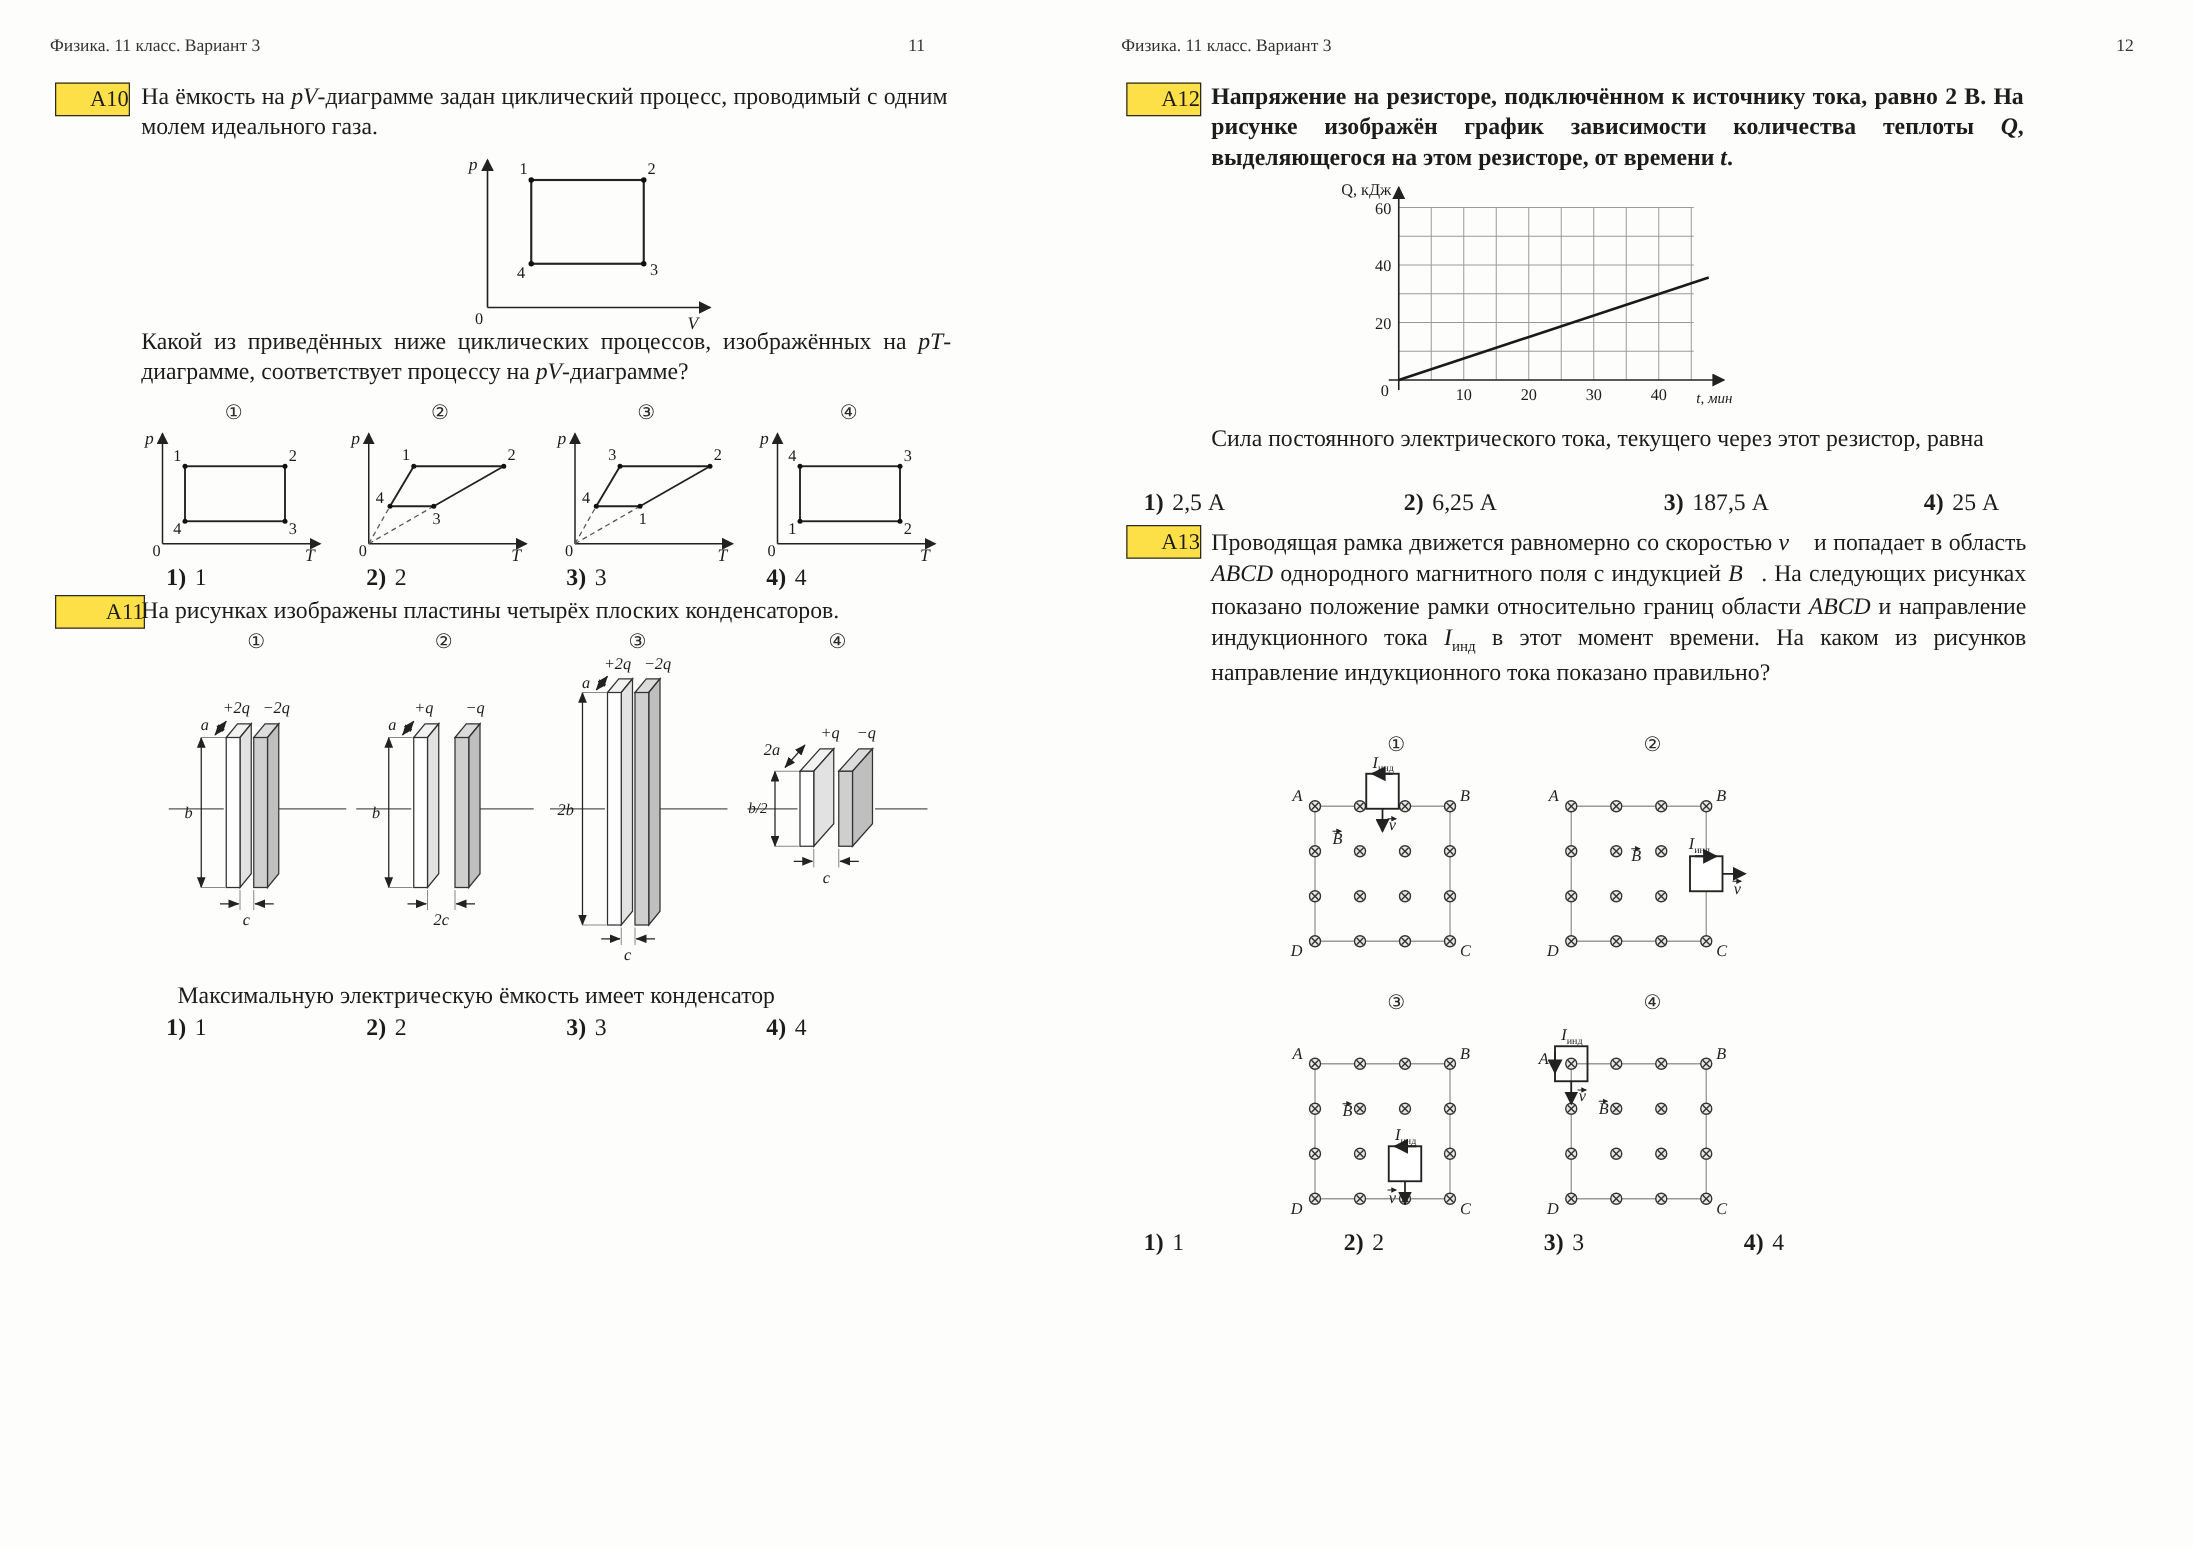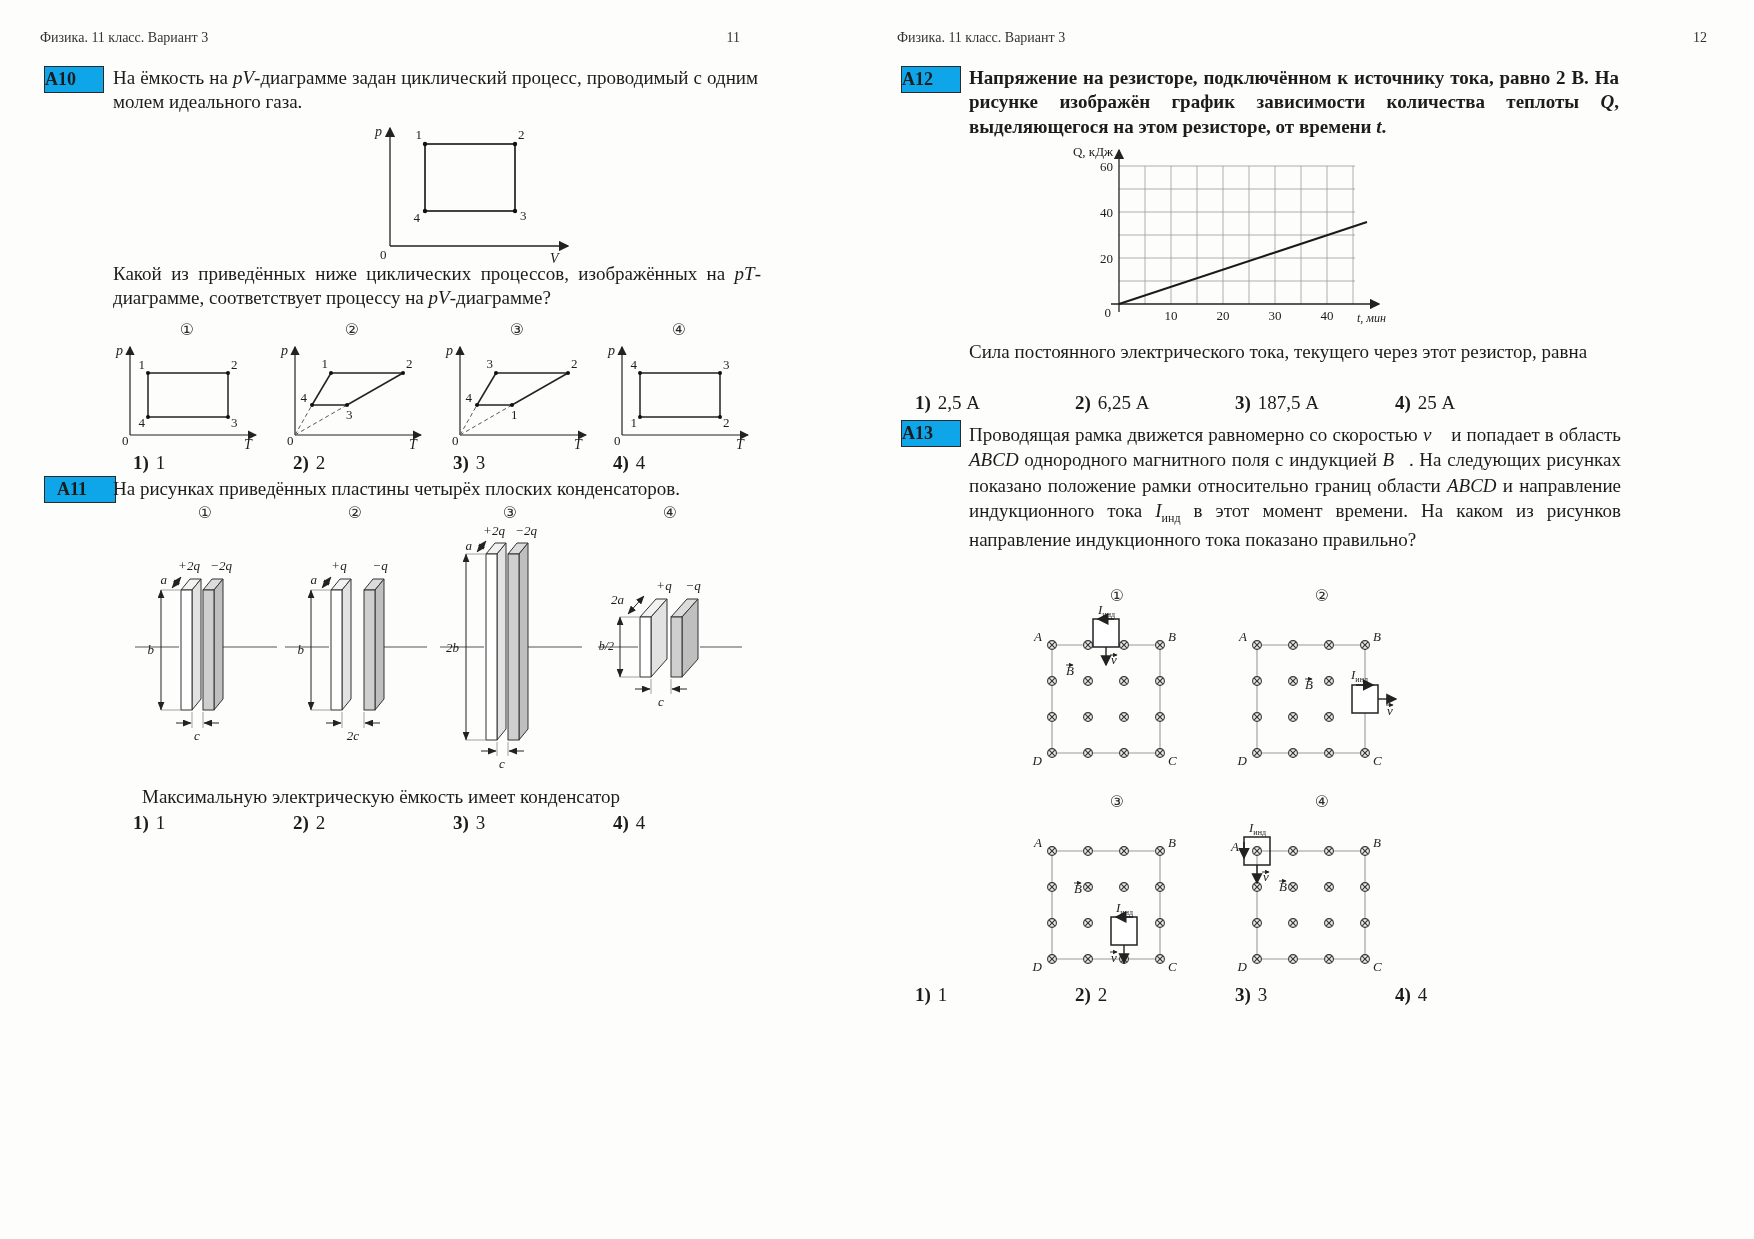--- a/index.html
+++ b/index.html
@@ -1,22 +1,22 @@
 <!DOCTYPE html>
 <html><head>
 <meta charset="utf-8">
 <style>
   html,body{margin:0;padding:0;}
   body{width:1754px;height:1239px;position:relative;background:#fdfdfc;overflow:hidden;
        font-family:"Liberation Serif",serif;color:#1c1c1c;}
   .page{position:absolute;top:0;width:877px;height:1239px;}
   #page-l{left:0;} #page-r{left:877px;}
   .hdr{position:absolute;top:30px;display:flex;justify-content:space-between;font-size:14px;color:#333;gap:28px;}
-  .tag{position:absolute;border:1.7px solid #2a2a2a;font-weight:bold;font-size:18px;width:58px;
-       text-align:left;padding:2px 0;background:#0ea5e9;}
+  .tag{position:absolute;border:1.7px solid #2a2a2a;font-weight:normal;font-size:18px;width:58px;
+       text-align:right;padding:2px 0;background:#fde047;}
   .txt{position:absolute;font-size:19px;line-height:1.28;text-align:justify;}
   .it{font-style:italic;}
   .circ{font-family:"DejaVu Sans",sans-serif;font-size:16px;color:#2a2a2a;text-align:center;display:block;}
   .answers{position:absolute;display:flex;font-size:19px;}
   .answer{width:160px;white-space:nowrap;}
   .answer b{margin-right:7px;}
   .figcol{position:absolute;display:flex;flex-direction:column;align-items:center;}
   svg{display:block;}
   svg text{font-family:"Liberation Serif",serif;font-size:14px;fill:#1c1c1c;}
   .axl{font-style:italic;font-size:14px;}
@@ -169,21 +169,21 @@
   </div>
 
   <div class="answers" style="left:133px;top:452px;">
     <div class="answer"><b>1)</b><span>1</span></div>
     <div class="answer"><b>2)</b><span>2</span></div>
     <div class="answer"><b>3)</b><span>3</span></div>
     <div class="answer"><b>4)</b><span>4</span></div>
   </div>
 
   <div class="tag" style="left:44px;top:476px;padding-left:12px;">А11</div>
-  <div class="txt" style="left:113px;top:477px;width:648px;">На рисунках приведённых пластины четырёх плоских конденсаторов.</div>
+  <div class="txt" style="left:113px;top:477px;width:648px;">На рисунках изображены пластины четырёх плоских конденсаторов.</div>
 
   <div class="figcol" style="left:125px;top:503px;width:160px;">
     <span class="circ">①</span>
     <svg width="160" height="258" viewBox="0 0 160 258">
       <line x1="10" y1="125" x2="54" y2="125" stroke="#555" stroke-width="1"></line>
       <line x1="98" y1="125" x2="152" y2="125" stroke="#555" stroke-width="1"></line>
       <g>
         <polygon points="56,68 65,57 76,57 67,68" fill="#f2f2f2" stroke="#333" stroke-width="1"></polygon>
         <polygon points="67,68 76,57 76,177 67,188" fill="#e2e2e2" stroke="#333" stroke-width="1"></polygon>
         <rect x="56" y="68" width="11" height="120" fill="#fff" stroke="#333" stroke-width="1"></rect>
@@ -347,21 +347,21 @@
     <text class="tick" x="56" y="121" text-anchor="end">20</text>
     <text class="tick" x="54" y="175" text-anchor="end">0</text>
     <text class="tick" x="114" y="178" text-anchor="middle">10</text>
     <text class="tick" x="166" y="178" text-anchor="middle">20</text>
     <text class="tick" x="218" y="178" text-anchor="middle">30</text>
     <text class="tick" x="270" y="178" text-anchor="middle">40</text>
     <text x="300" y="180" style="font-size:12px;font-style:italic">t, мин</text>
   </svg>
 
   <div class="txt" style="left:92px;top:340px;width:650px;">Сила постоянного электрического тока, текущего через этот резистор, равна</div>
-  <div class="answers" style="left:38px;top:392px;">
+  <div class="answers" style="left:38px;top:392px;gap:48px;">
     <div class="answer"><b>1)</b><span>2,5 А</span></div>
     <div class="answer"><b>2)</b><span>6,25 А</span></div>
     <div class="answer"><b>3)</b><span>187,5 А</span></div>
     <div class="answer"><b>4)</b><span>25 А</span></div>
   </div>
 
   <div class="tag" style="left:24px;top:420px;">А13</div>
   <div class="txt" style="left:92px;top:422px;width:652px;line-height:1.33;"><span>Проводящая рамка движется равномерно со скоростью </span><span class="it">v⃗</span><span> и попадает в область </span><span class="it">ABCD</span><span> однородного магнитного поля с индукцией </span><span class="it">B⃗</span><span>. На следующих рисунках показано положение рамки относительно границ области </span><span class="it">ABCD</span><span> и направление индукционного тока </span><span class="it">I</span><sub class="isub">инд</sub><span> в этот момент времени. На каком из рисунков направление индукционного тока показано правильно?</span></div>
 
   <div class="figcol" style="left:145px;top:586px;width:190px;">

